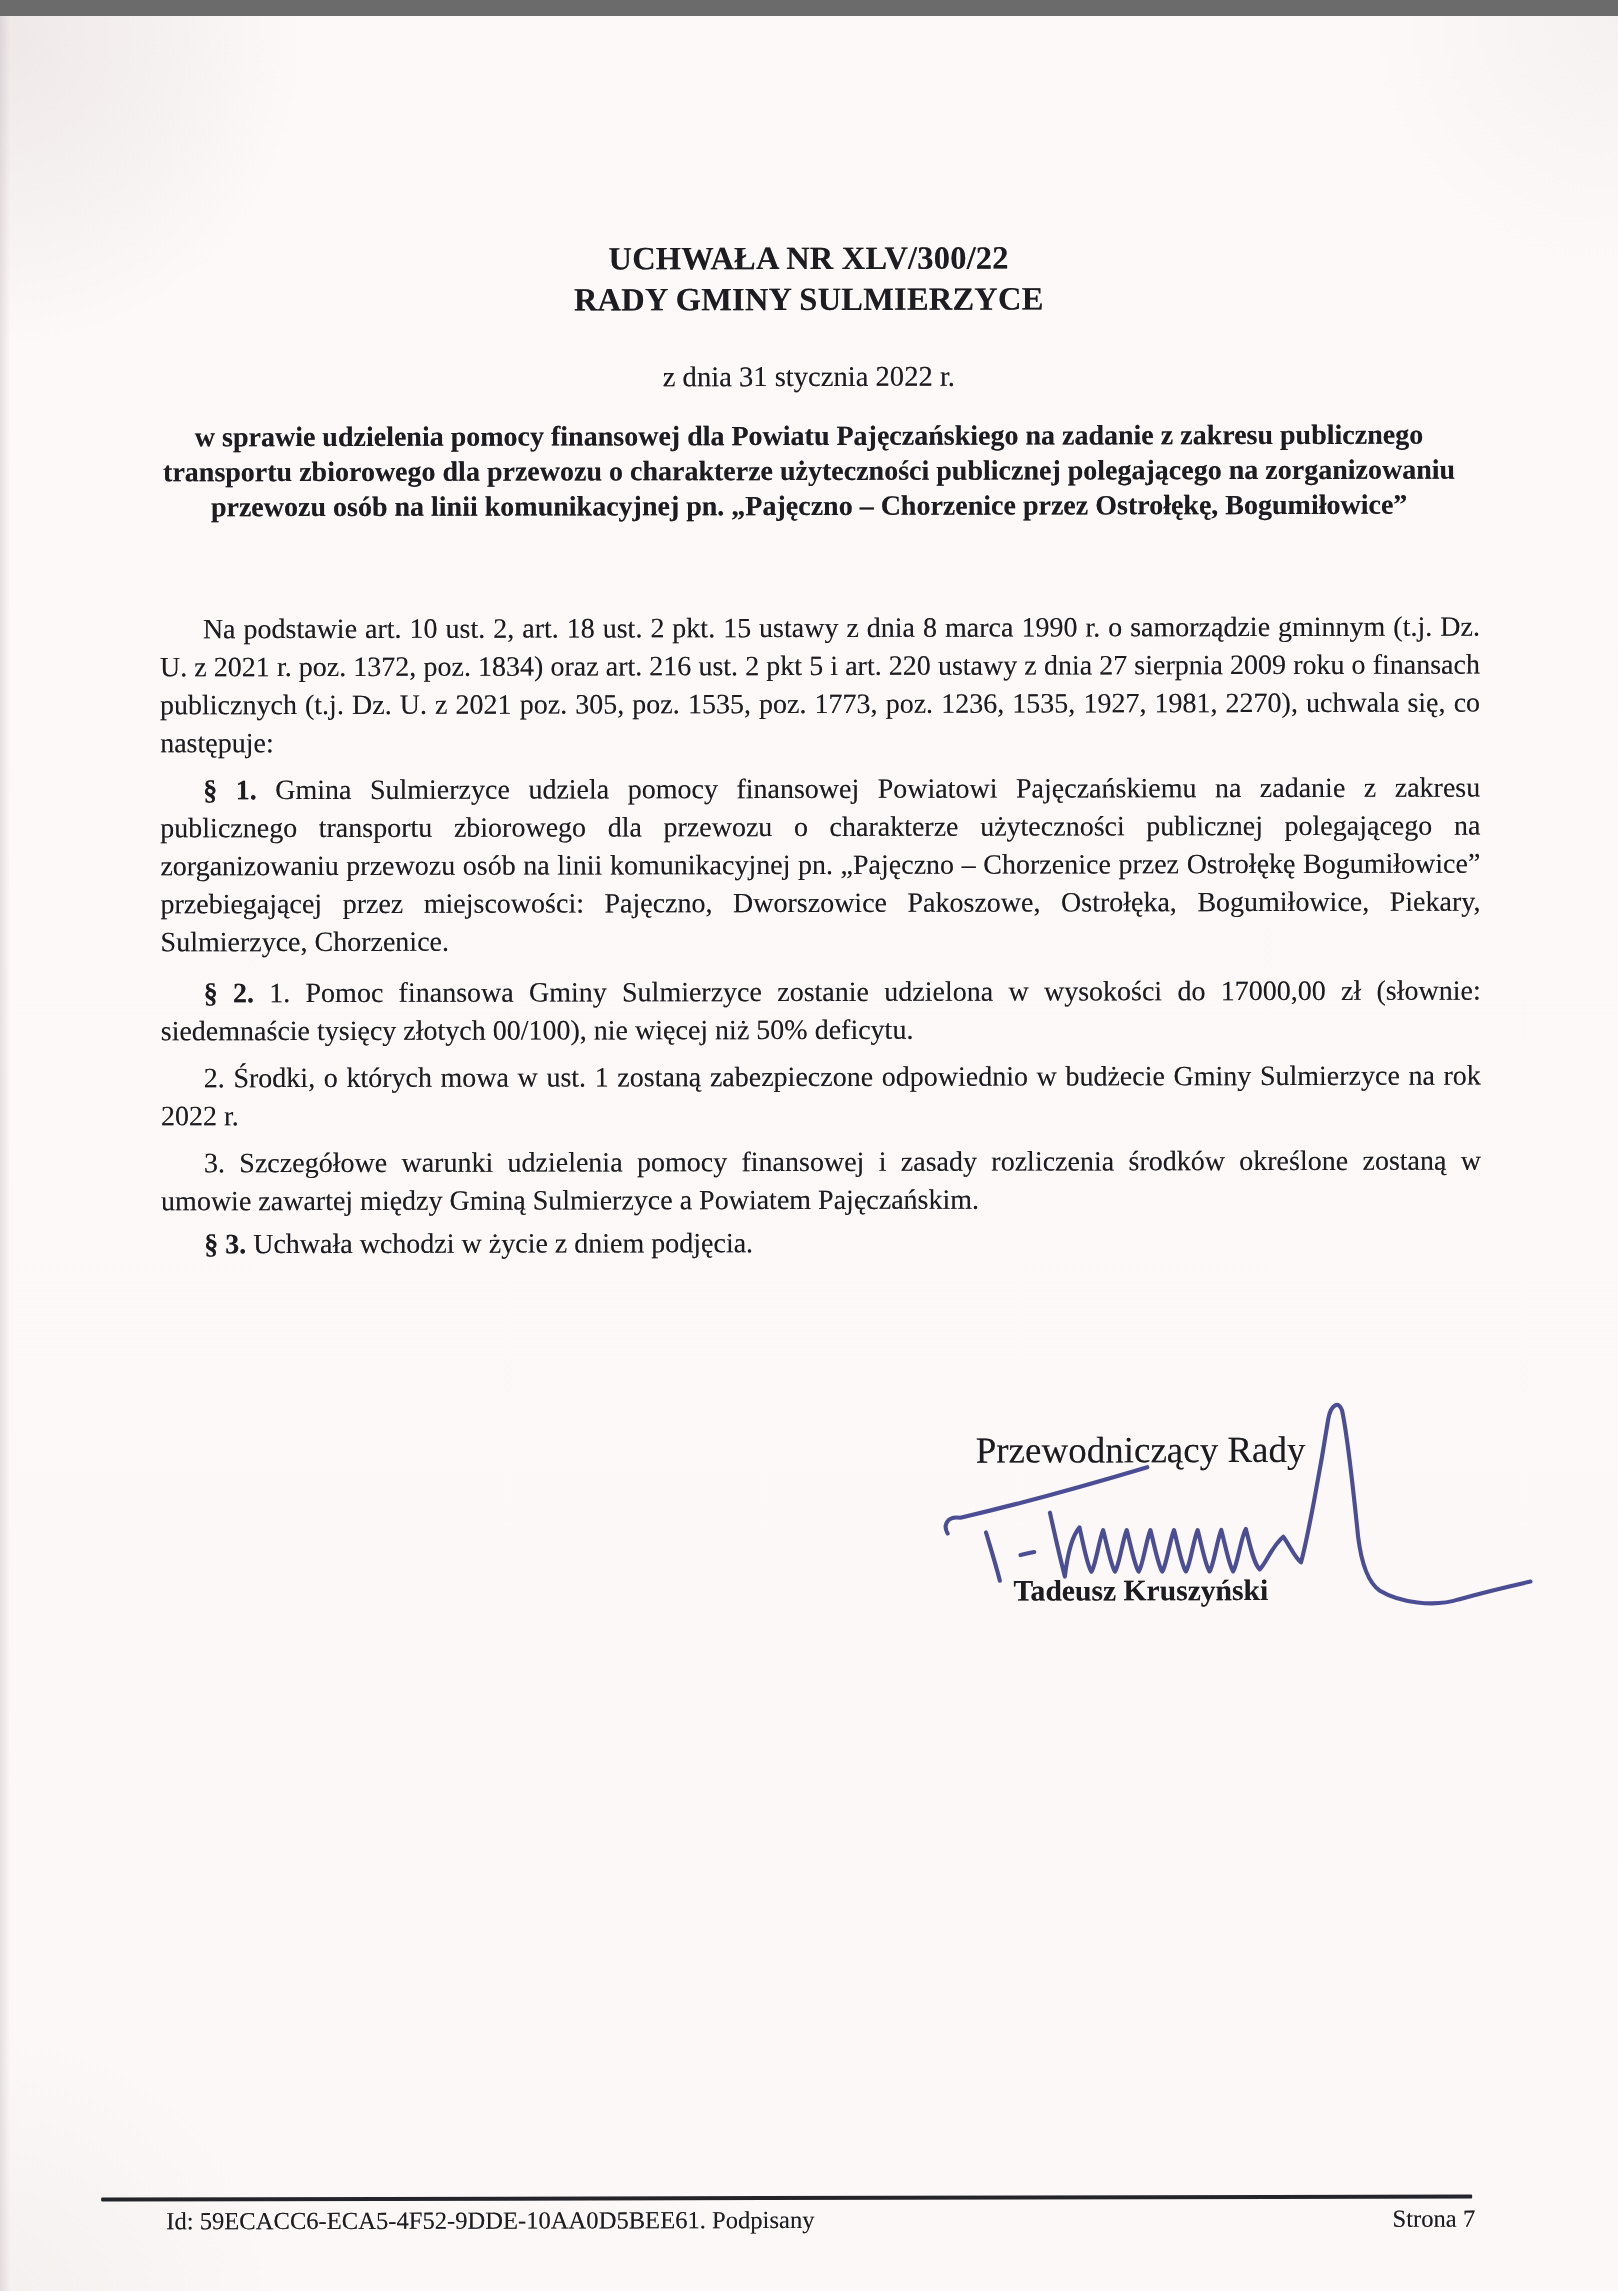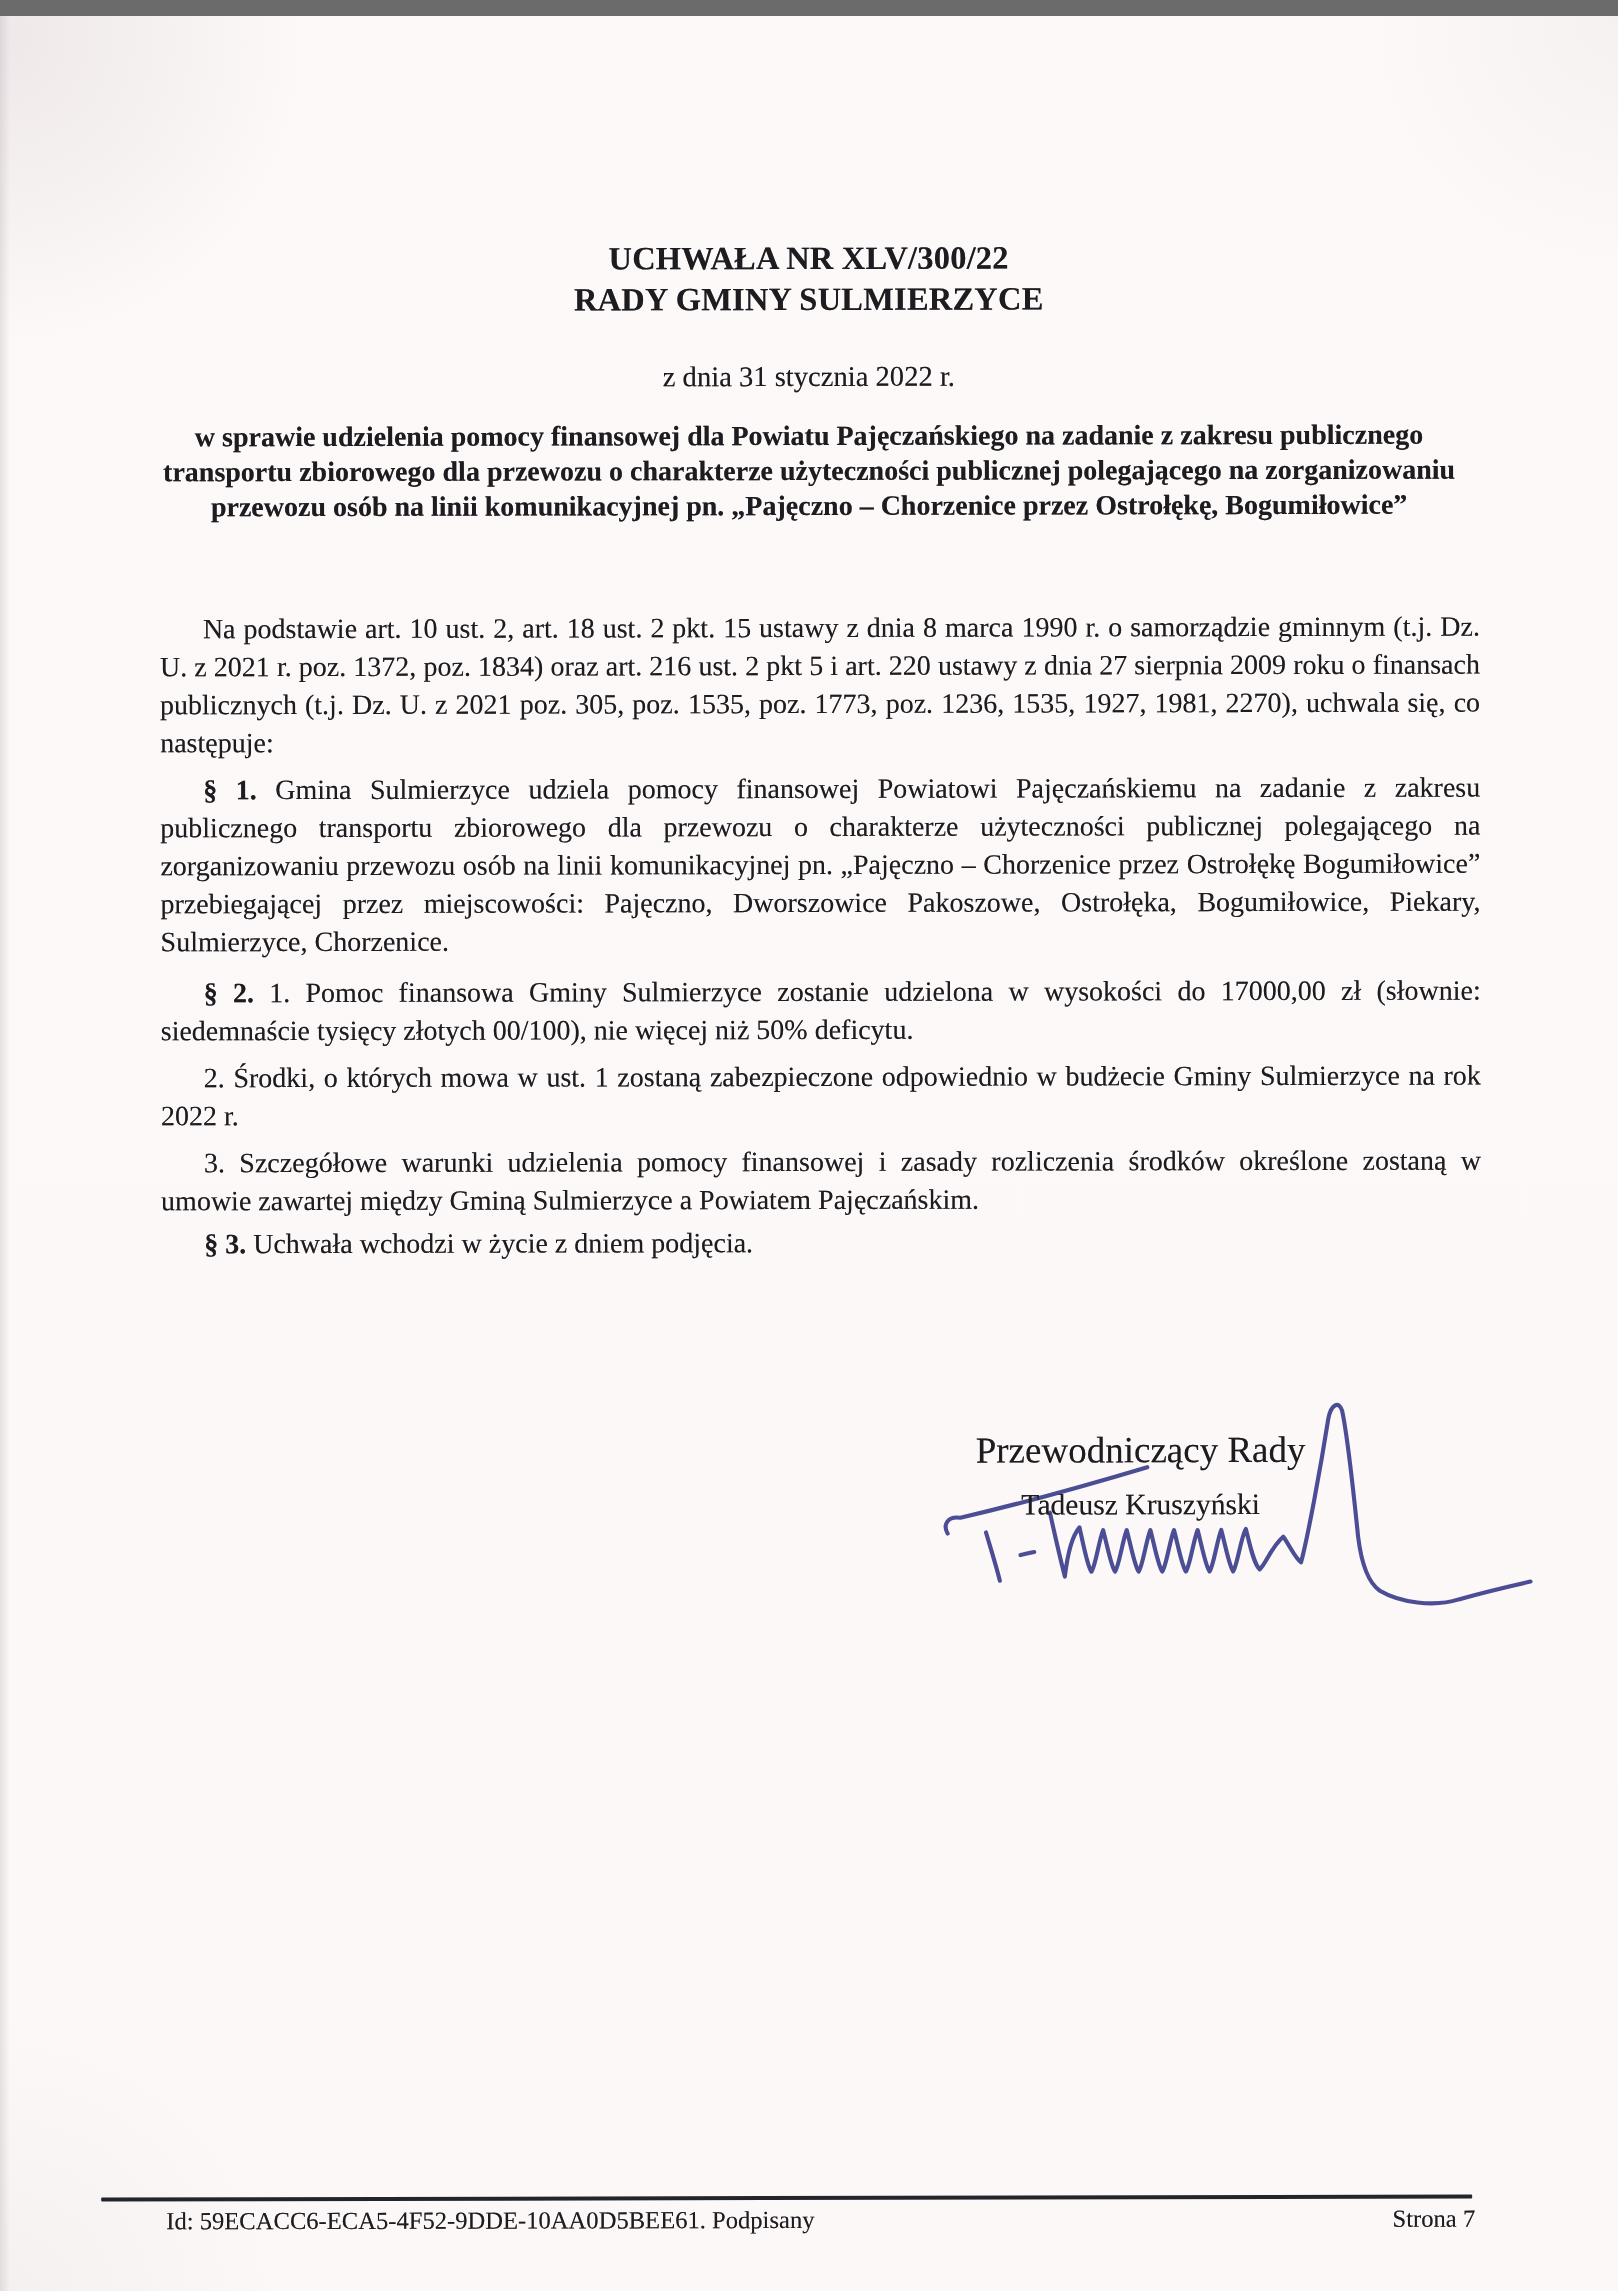--- a/index.html
+++ b/index.html
@@ -32,21 +32,21 @@
   .para b{font-weight:bold;}
   .p-preamble{top:593px;}
   .p-s1{top:754px;}
   .p-s2{top:957px;}
   .p-s3{top:1042px;}
   .p-s4{top:1127px;}
   .p-s5{top:1208px;text-align:left;}
 
   .sig-block{position:absolute;left:933px;width:414px;text-align:center;}
   .sig-role{top:1416px;font-size:37px;line-height:38px;}
-  .sig-name{top:1473px;font-size:29.6px;font-weight:normal;line-height:33px;}
+  .sig-name{top:1559px;font-size:29.6px;font-weight:bold;line-height:33px;}
   .sig-svg{position:absolute;left:936px;top:1374px;width:630px;height:266px;}
   .sig-stroke{fill:none;stroke:#41458f;stroke-width:4.2;stroke-linecap:round;
     stroke-linejoin:round;opacity:.95;}
 
   .footer-rule{position:absolute;left:99px;top:2180px;width:1371px;height:3.9px;
     background:#23252b;border-radius:1px;}
   .footer-row{position:absolute;left:99px;top:2189px;width:1374px;
     display:flex;justify-content:space-between;align-items:flex-start;
     font-size:24.6px;line-height:29.6px;}
   .footer-left{padding-left:65px;}

